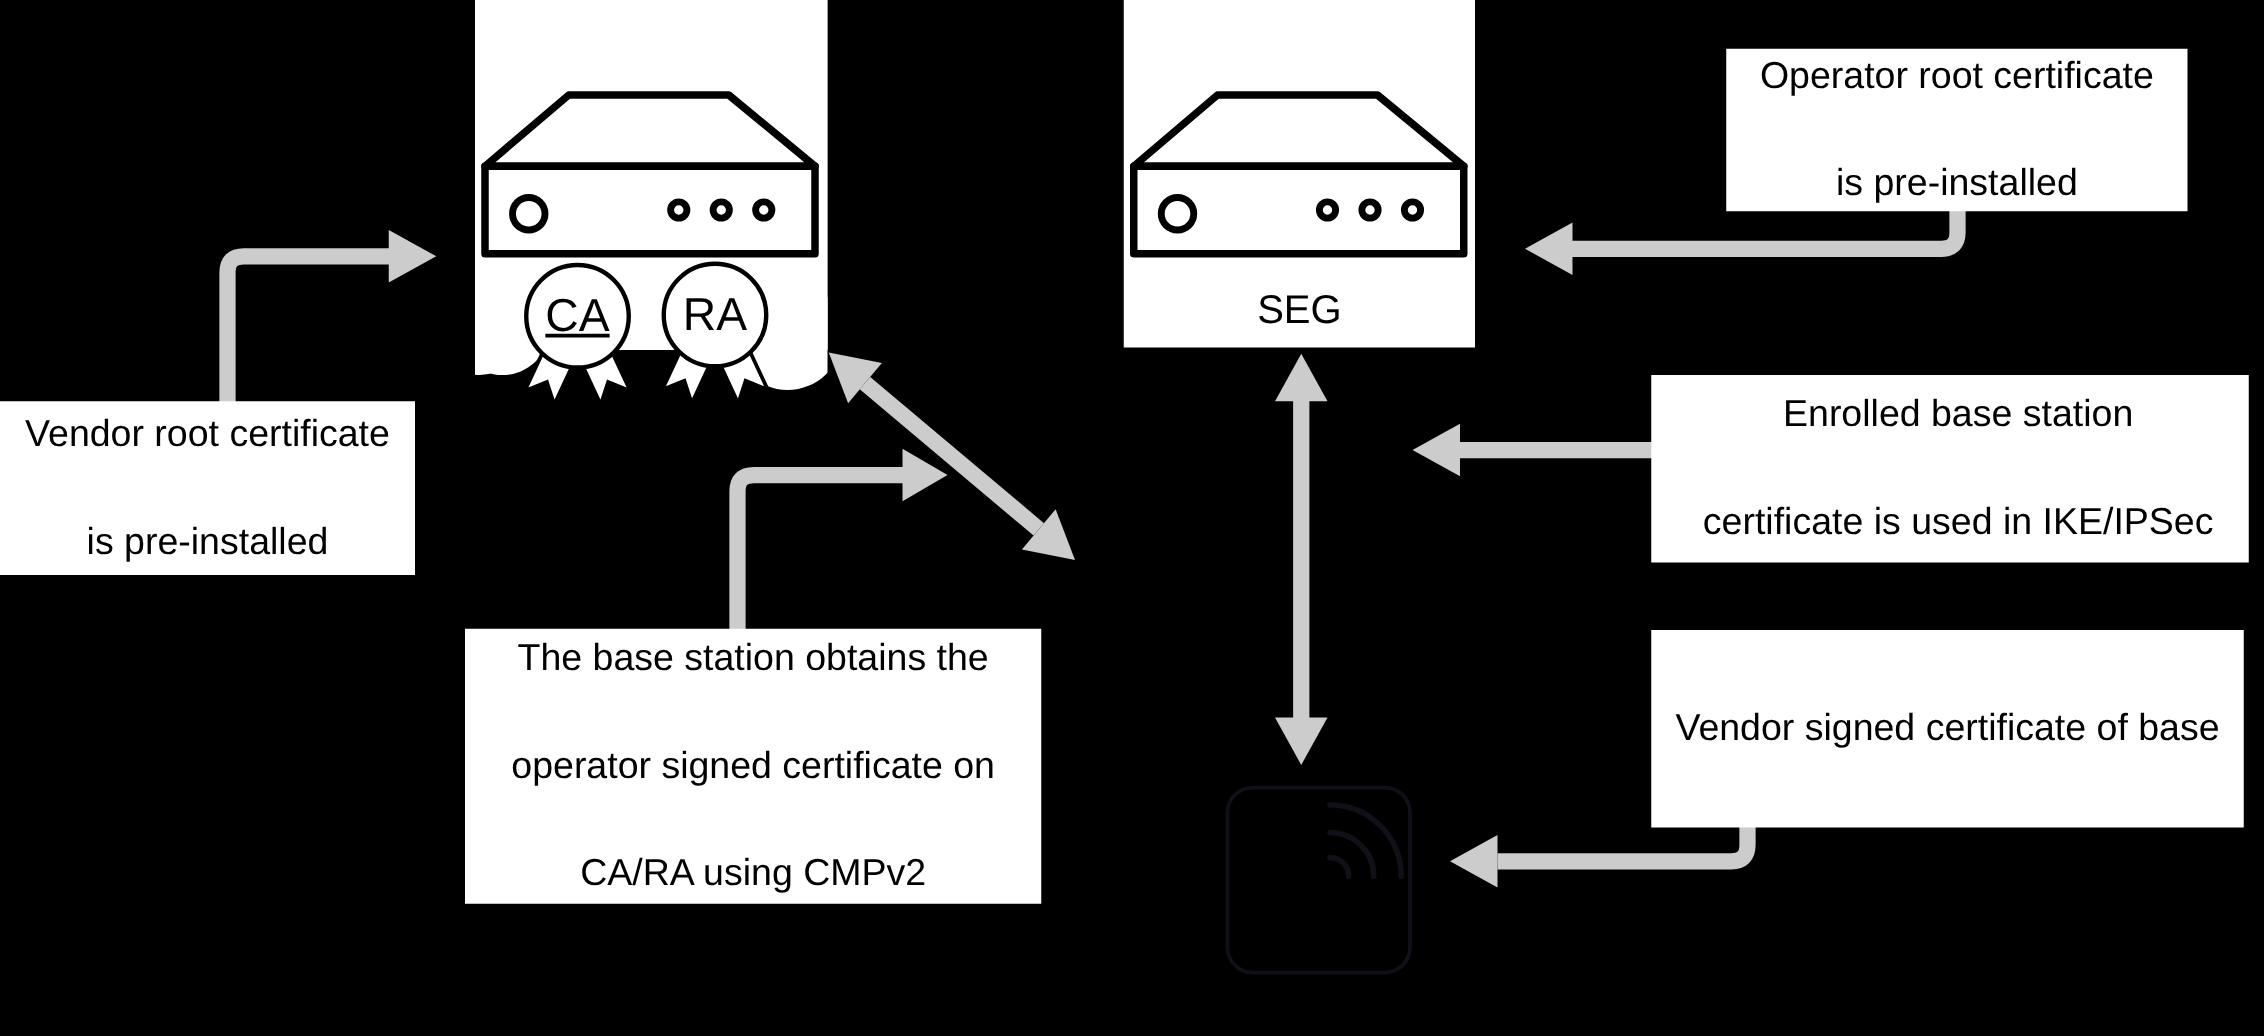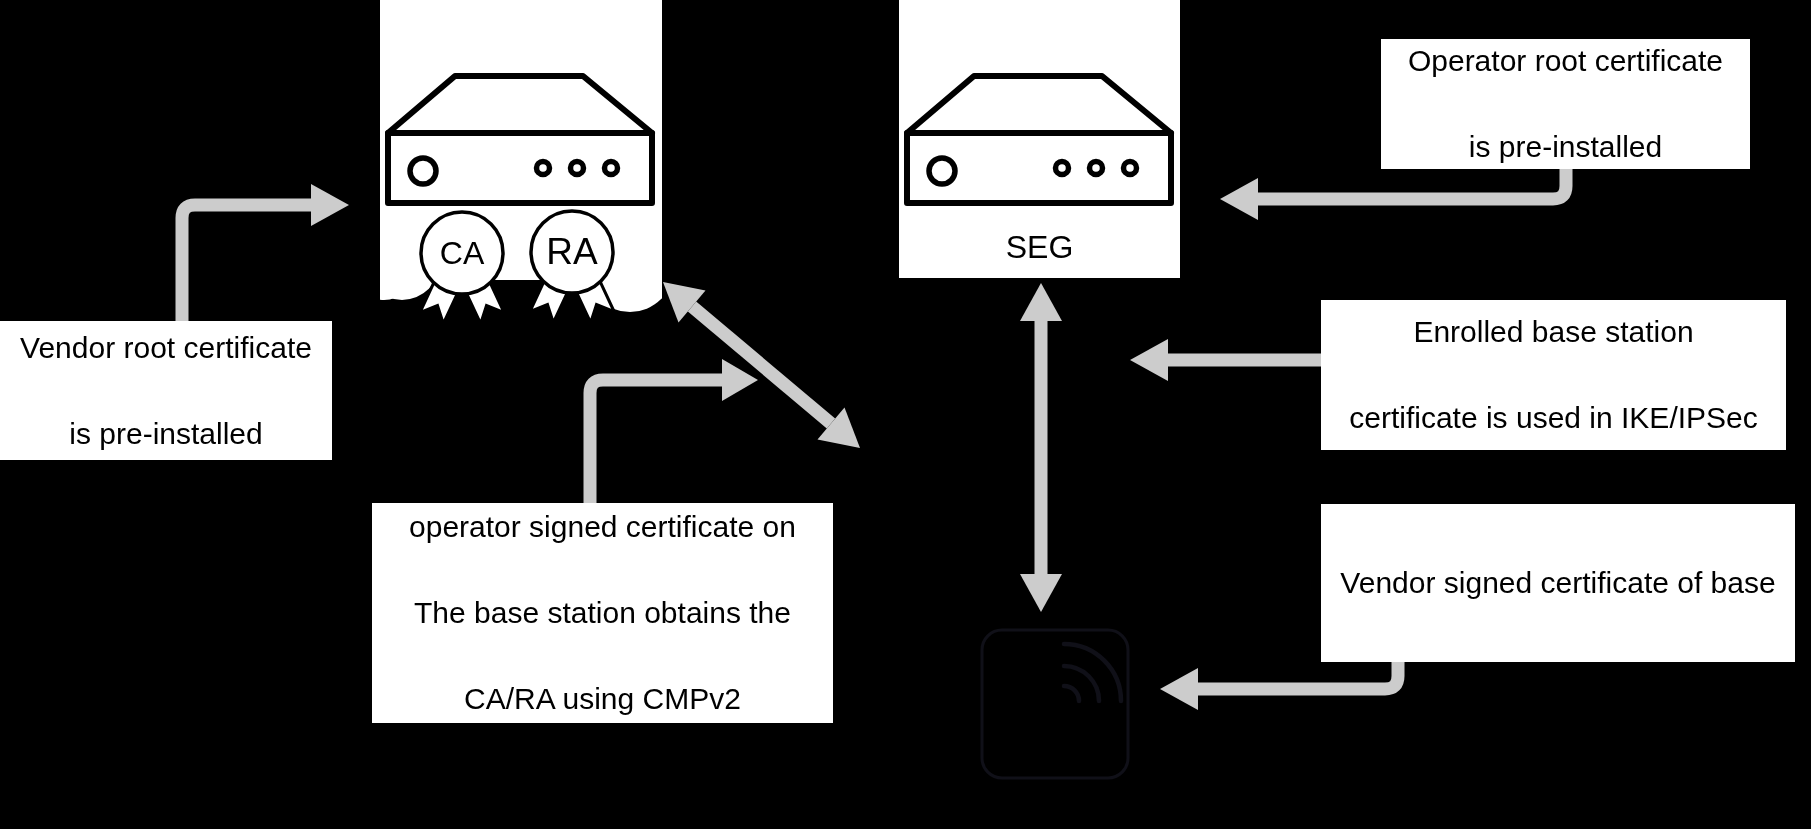--- a/index.html
+++ b/index.html
@@ -10,25 +10,25 @@
   .panel{position:absolute;background:#ffffff;z-index:1;}
   #overlay{position:absolute;left:0;top:0;z-index:2;}
   .callout{
     position:absolute;background:#ffffff;color:#000000;z-index:3;
     display:flex;flex-direction:column;justify-content:center;
     text-align:center;font-size:30px;line-height:38px;gap:48px;
   }
   .callout .line{white-space:nowrap;}
   .label{position:absolute;z-index:4;color:#000000;text-align:center;}
   #seg-label{left:899px;top:225px;width:281px;height:44px;line-height:44px;font-size:32px;}
-  #ca-label{left:412px;top:229px;width:100px;height:48px;line-height:48px;font-size:32px;}
+  #ca-label{left:412px;top:229px;width:100px;height:48px;line-height:48px;font-size:37px;text-decoration:underline;}
   #ra-label{left:522px;top:228px;width:100px;height:48px;line-height:48px;font-size:37px;}
   #callout-vendor-root{left:0;top:321px;width:332px;height:139px;}
   #callout-operator-root{left:1381px;top:39px;width:369px;height:130px;}
-  #callout-enrolled{left:1321px;top:300px;width:465px;height:150px;}
+  #callout-enrolled{left:1321px;top:300px;width:465px;height:150px;padding-left:13px;}
   #callout-vendor-signed{left:1321px;top:491px;width:474px;height:158px;margin-top:13px;}
   #callout-cmpv2{left:372px;top:503px;width:461px;height:220px;}
 </style>
 </head>
 <body>
 
 <div id="canvas">
 
   <div class="panel" style="left:380px;top:0;width:282px;height:280px"></div>
   <div class="panel" style="left:899px;top:0;width:281px;height:278px"></div>
@@ -137,18 +137,18 @@
   <div class="callout" id="callout-enrolled">
     <div class="line">Enrolled base station</div>
     <div class="line">certificate is used in IKE/IPSec</div>
   </div>
 
   <div class="callout" id="callout-vendor-signed">
     <div class="line">Vendor signed certificate of base</div>
   </div>
 
   <div class="callout" id="callout-cmpv2">
+    <div class="line">The base station obtains the</div>
     <div class="line">operator signed certificate on</div>
-    <div class="line">The base station obtains the</div>
     <div class="line">CA/RA using CMPv2</div>
   </div>
 
 </div>
 
 </body></html>

